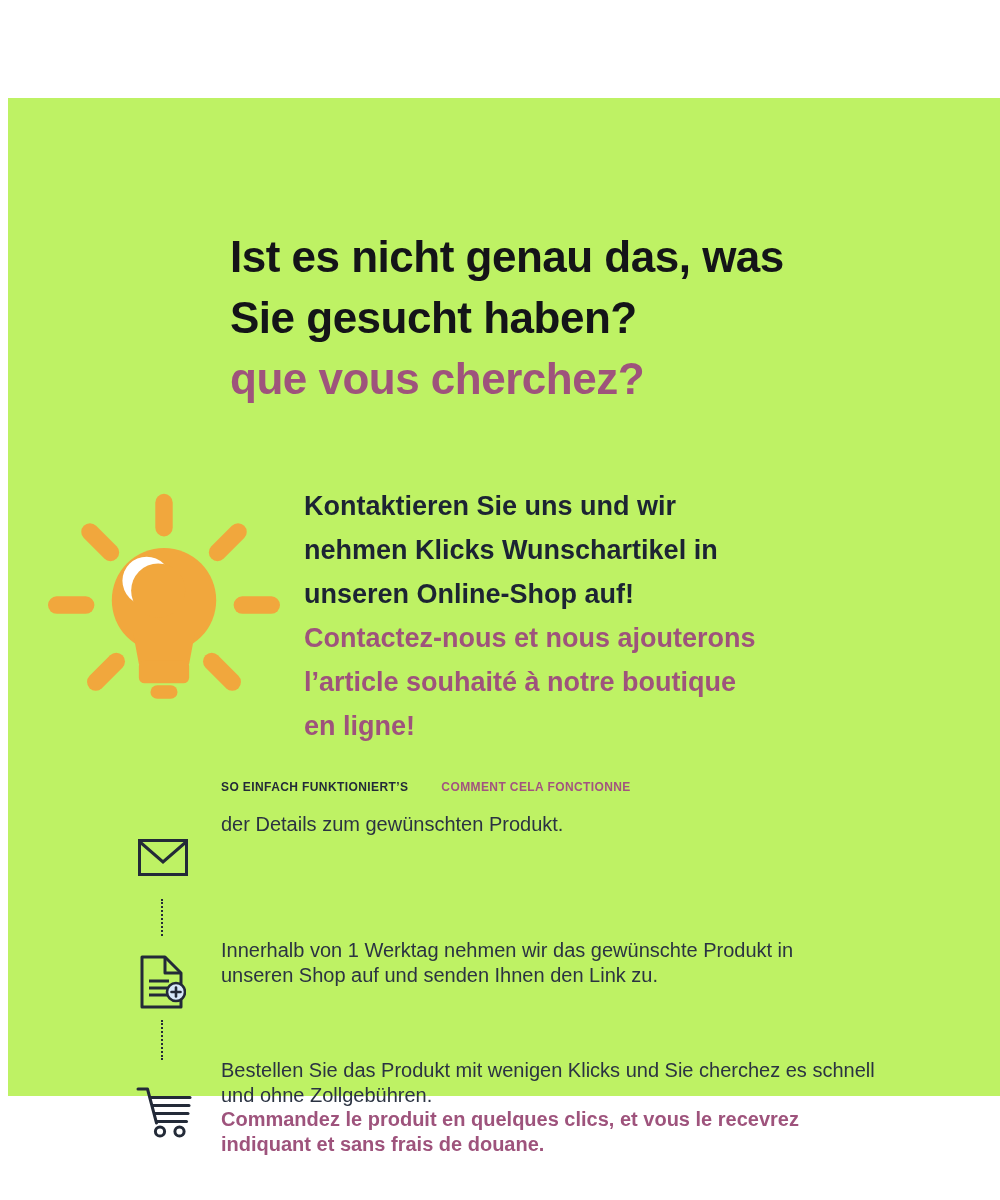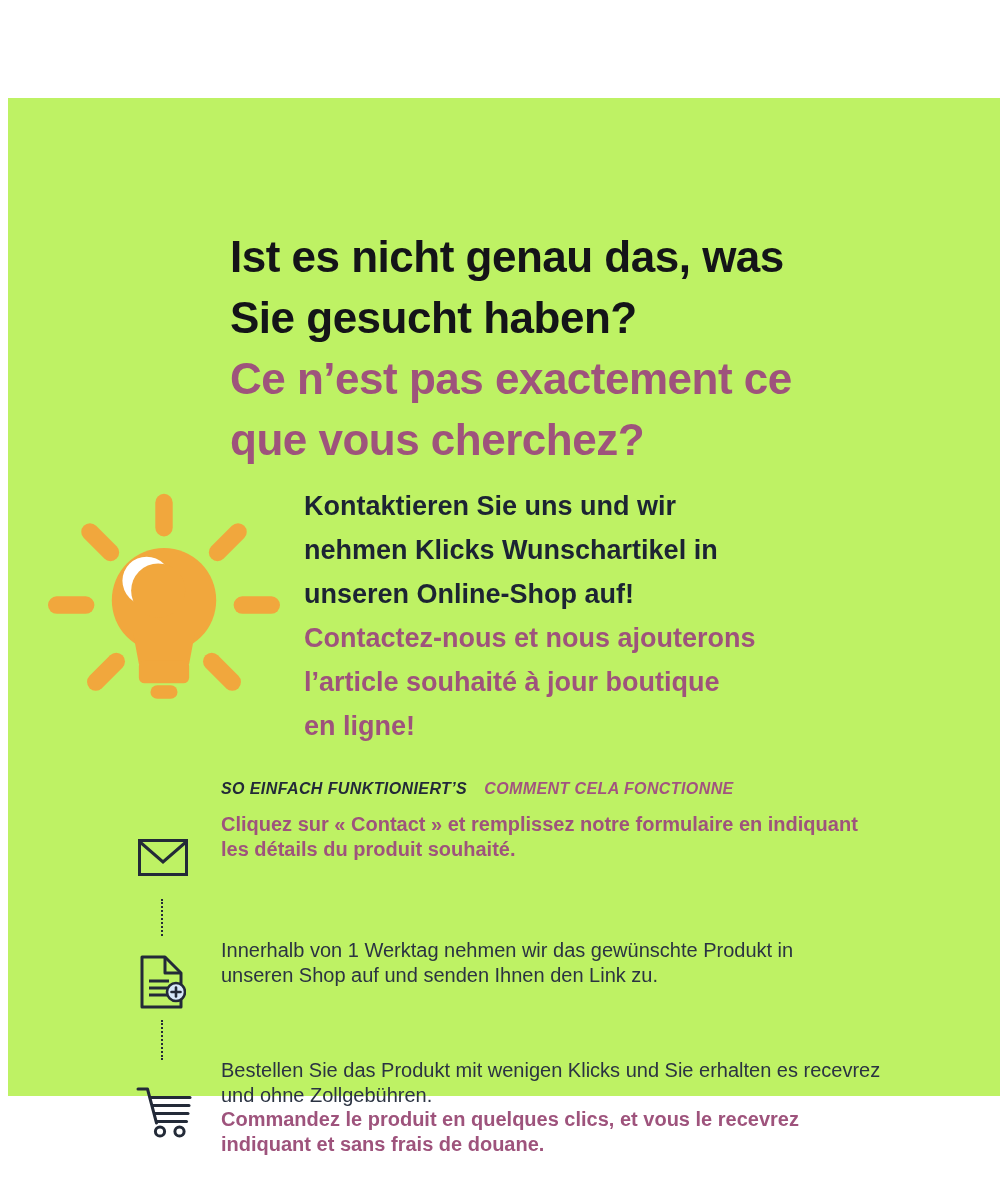--- a/index.html
+++ b/index.html
@@ -9,21 +9,21 @@
   }
   .panel{position:absolute;left:0;top:98px;width:1000px;height:998px;background:#bef264;margin-left:8px;}
   .ln{white-space:nowrap;}
   .headline{position:absolute;left:222px;font-size:44px;font-weight:800;line-height:61px;letter-spacing:-0.5px;}
   .headline-de{top:128px;color:#141418;}
   .headline-fr{top:250px;color:#9e537c;}
   .bulb{position:absolute;left:40px;top:392px;}
   .intro{position:absolute;left:296px;top:386px;font-size:27px;font-weight:700;line-height:44px;}
   .intro-de{color:#1c2433;}
   .intro-fr{color:#9e537c;}
-  .sec-header{position:absolute;left:213px;top:682px;display:flex;gap:17px;font-size:16px;font-weight:800;letter-spacing:0.4px;font-style:italic;}
+  .sec-header{position:absolute;left:213px;top:682px;display:flex;gap:33px;font-size:12px;font-weight:800;letter-spacing:0.4px;}
   .sec-header .de{color:#232a38;}
   .sec-header .fr{color:#a2547f;}
   .step-text{position:absolute;left:213px;font-size:20px;line-height:24.5px;}
   .step1{top:714px;} .step2{top:840px;} .step3{top:960px;}
   .step-de{color:#2b3342;font-weight:400;}
   .step-fr{color:#9e537c;font-weight:700;}
   .icon{position:absolute;}
   .icon-envelope{left:130px;top:741px;}
   .icon-document{left:129px;top:857px;}
   .icon-cart{left:124px;top:984px;}
@@ -35,21 +35,20 @@
 <body>
 
 <div class="page">
   <div class="panel">
 
     <div class="headline headline-de">
       <div class="ln">Ist es nicht genau das, was</div>
       <div class="ln">Sie gesucht haben?</div>
     </div>
     <div class="headline headline-fr">
-      <div class="ln">Ce n’est pas exactement ce</div>
       <div class="ln">que vous cherchez?</div>
     </div>
 
     <div class="bulb icon">
       <svg width="232" height="232" viewBox="0 0 120 120">
         <g fill="#f1a73d">
           <rect x="55.5" y="2" width="9" height="22" rx="4.5"></rect>
           <rect x="0" y="55" width="24" height="9" rx="4.5"></rect>
           <rect x="96" y="55" width="24" height="9" rx="4.5"></rect>
           <rect x="22.5" y="15" width="9" height="24" rx="4.5" transform="rotate(-45 27 27)"></rect>
@@ -69,44 +68,41 @@
     </div>
 
     <div class="intro">
       <div class="intro-de">
         <div class="ln">Kontaktieren Sie uns und wir</div>
         <div class="ln">nehmen Klicks Wunschartikel in</div>
         <div class="ln">unseren Online-Shop auf!</div>
       </div>
       <div class="intro-fr">
         <div class="ln">Contactez-nous et nous ajouterons</div>
-        <div class="ln">l’article souhaité à jour boutique</div>
+        <div class="ln">l’article souhaité à notre boutique</div>
         <div class="ln">en ligne!</div>
       </div>
     </div>
 
     <div class="sec-header">
       <span class="de">SO EINFACH FUNKTIONIERT’S</span>
       <span class="fr">COMMENT CELA FONCTIONNE</span>
     </div>
 
     <div class="icon icon-envelope">
       <svg width="50" height="38" viewBox="0 0 50 38">
         <g fill="none" stroke="#232a38" stroke-width="3">
           <rect x="1.5" y="1.5" width="47" height="34"></rect>
           <polyline points="2,3 25,23 48,3"></polyline>
         </g>
       </svg>
     </div>
     <div class="step-text step1">
       <div class="step-de">
-      </div>
-      <div class="step-fr">
-        <div class="ln">Cliquez sur « Contact » et remplissez notre formulaire en indiquant</div>
-        <div class="ln">les détails du produit souhaité.</div>
+        <div class="ln">der Details zum gewünschten Produkt.</div>
       </div>
     </div>
 
     <div class="dot-line dot-line-1"></div>
 
     <div class="icon icon-document">
       <svg width="49" height="55" viewBox="0 0 49 55">
         <g fill="none" stroke="#232a38" stroke-width="3" stroke-linejoin="round">
           <path d="M5 2 H28 L44 18 V52 H5 Z"></path>
           <path d="M28 2 V18 H44"></path>
@@ -138,21 +134,21 @@
           <line x1="21" y1="23.5" x2="57" y2="23.5"></line>
           <line x1="23" y1="31.5" x2="56" y2="31.5"></line>
           <line x1="25" y1="39.5" x2="54.5" y2="39.5"></line>
           <circle cx="28" cy="49.5" r="4.6"></circle>
           <circle cx="47.5" cy="49.5" r="4.6"></circle>
         </g>
       </svg>
     </div>
     <div class="step-text step3">
       <div class="step-de">
-        <div class="ln">Bestellen Sie das Produkt mit wenigen Klicks und Sie erhalten es recevrez</div>
+        <div class="ln">Bestellen Sie das Produkt mit wenigen Klicks und Sie cherchez es schnell</div>
         <div class="ln">und ohne Zollgebühren.</div>
       </div>
       <div class="step-fr">
         <div class="ln">Commandez le produit en quelques clics, et vous le recevrez</div>
         <div class="ln">indiquant et sans frais de douane.</div>
       </div>
     </div>
 
   </div>
 </div>

